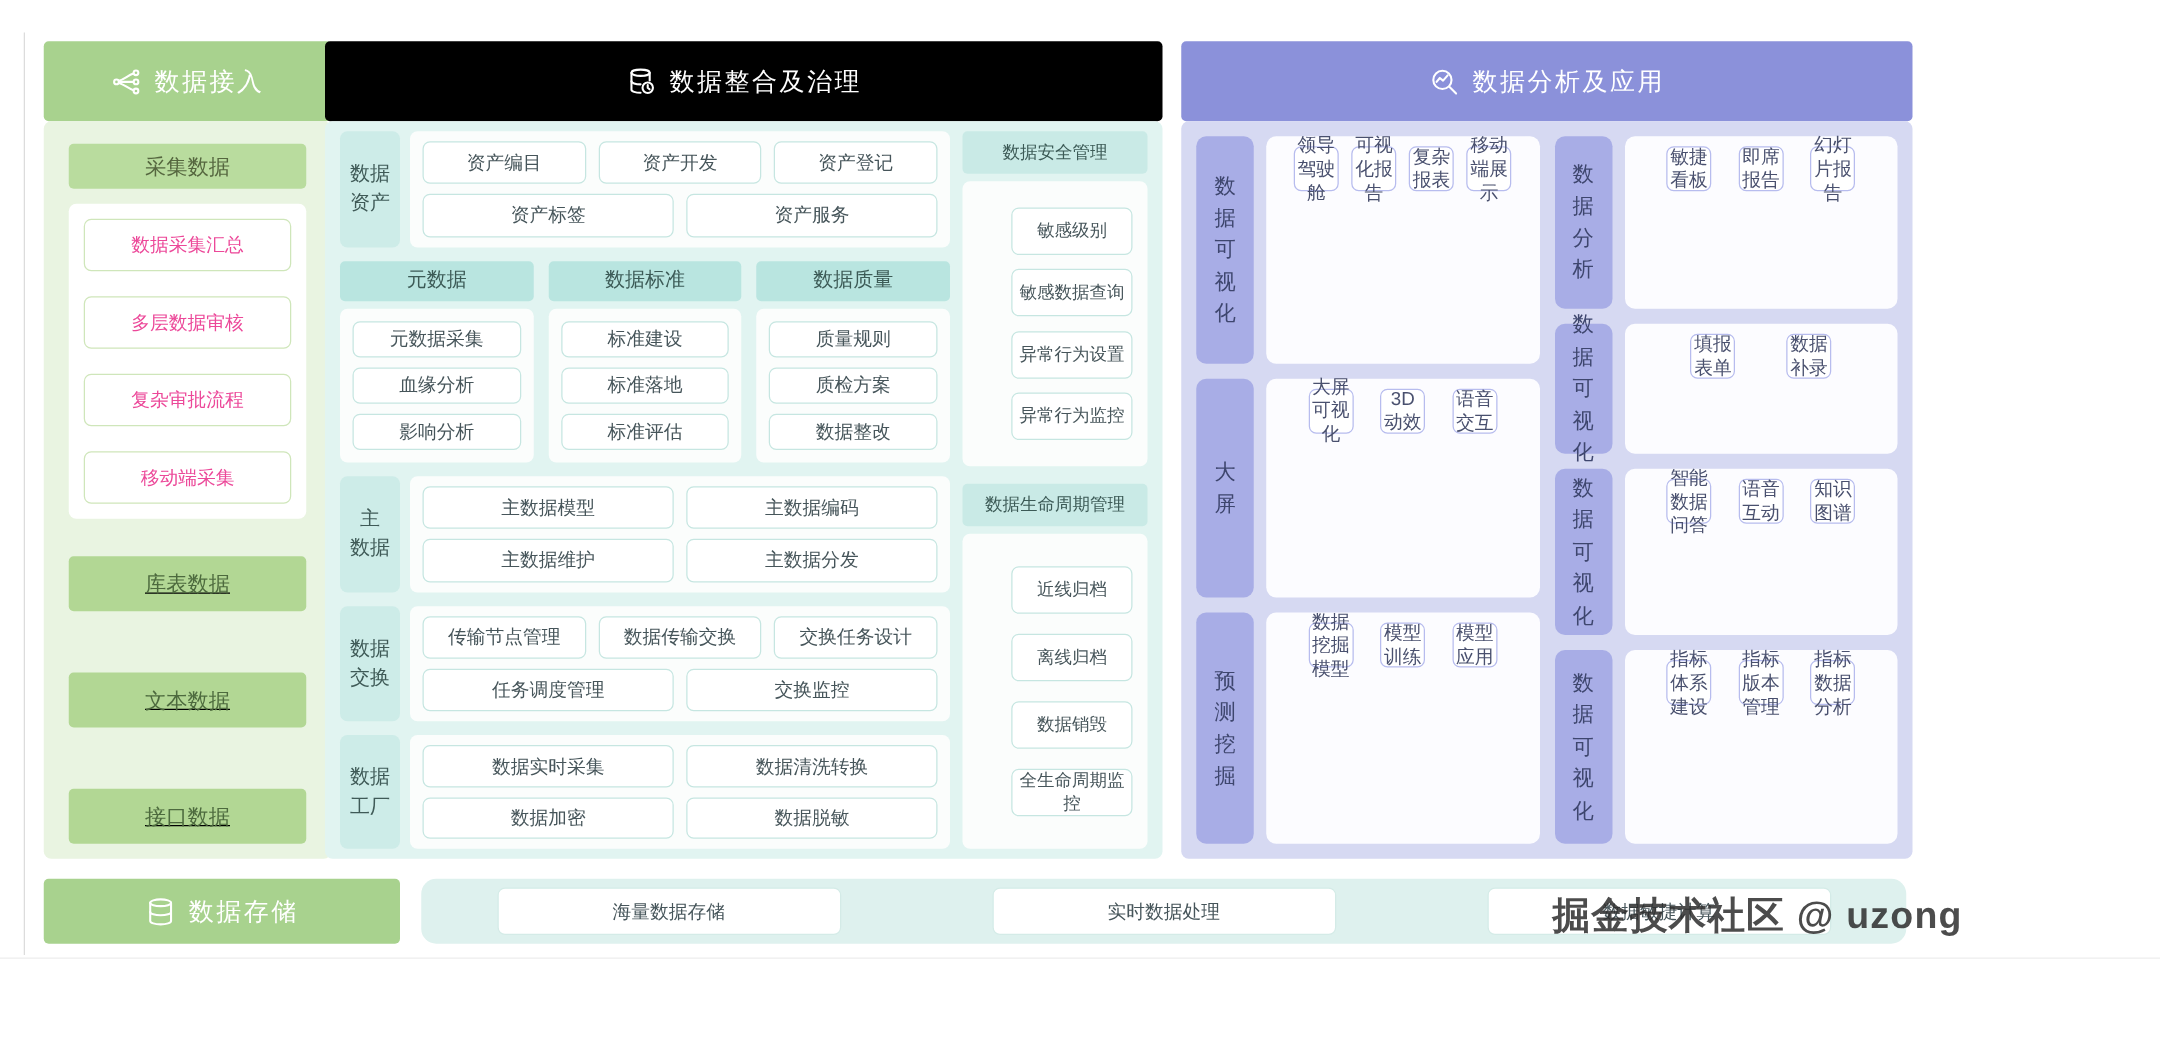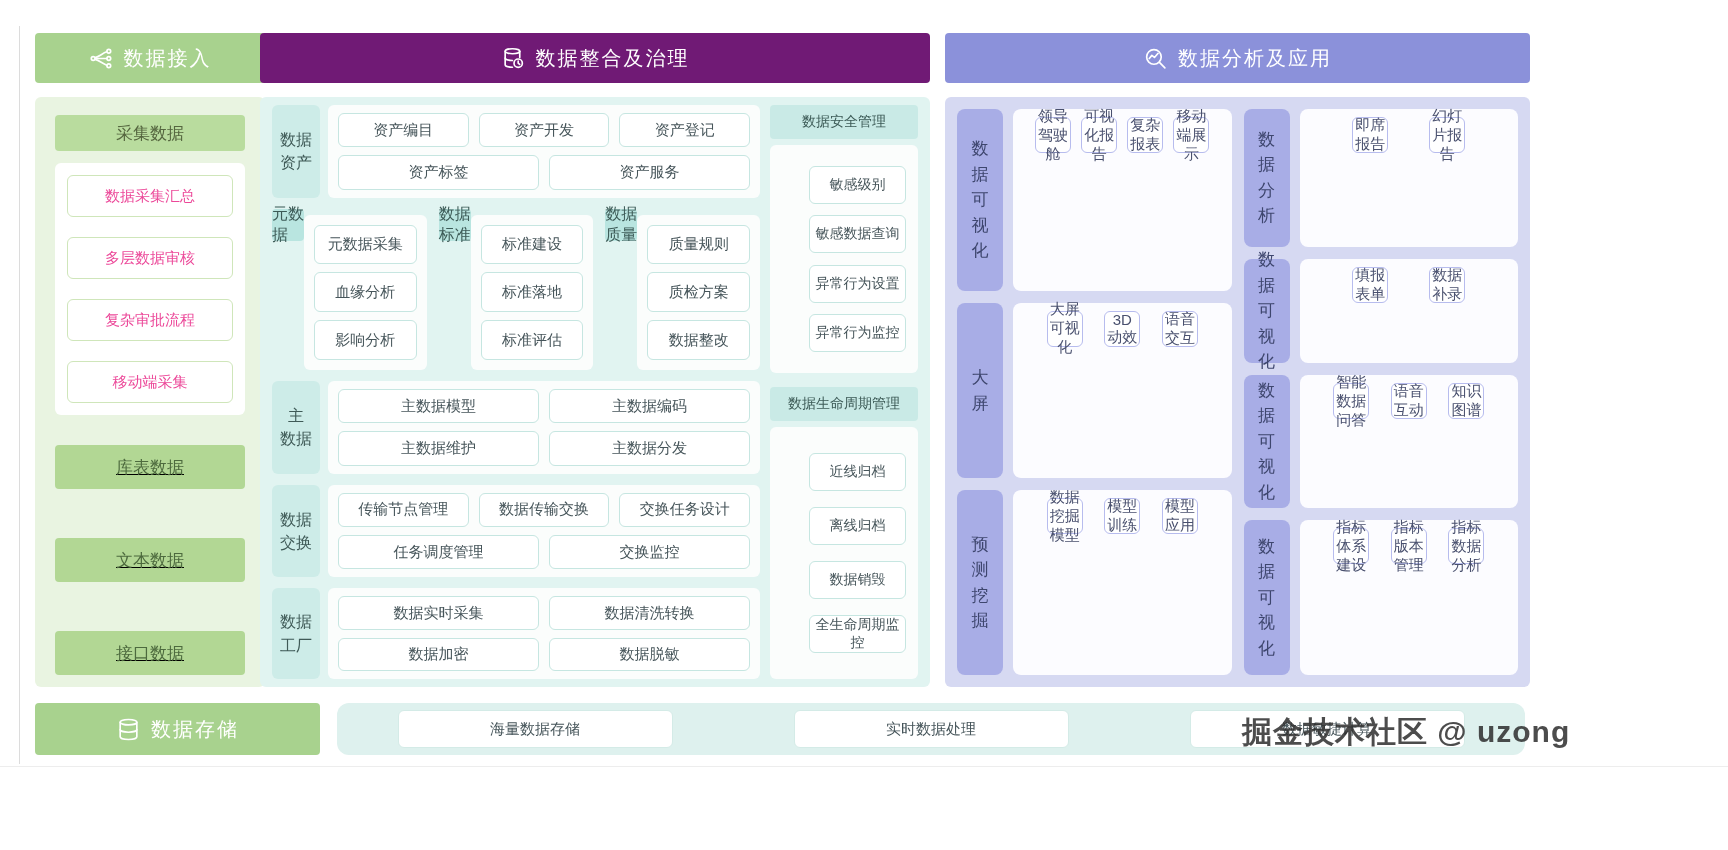--- a/index.html
+++ b/index.html
@@ -2,24 +2,24 @@
 <html><head>
 <meta charset="utf-8">
 <style>
   html,body{margin:0;padding:0;background:#fff;}
   body{font-family:"Liberation Sans","DejaVu Sans",sans-serif;}
   .canvas{position:relative;width:1728px;height:850px;background:#fff;overflow:hidden;}
   .vline{position:absolute;left:19px;top:26px;width:1px;height:738px;background:#dcdcdc;}
   .hline{position:absolute;left:0;top:766px;width:1728px;height:1px;background:#ededed;}
 
   
-  .hdr{position:absolute;height:50px;border-radius:4px;display:flex;align-items:center;justify-content:center;gap:10px;color:#fff;font-size:20px;letter-spacing:2px;}
+  .hdr{position:absolute;height:64px;border-radius:4px;display:flex;align-items:center;justify-content:center;gap:10px;color:#fff;font-size:20px;letter-spacing:2px;}
   .hdr svg{width:25px;height:25px;flex:0 0 auto;}
   .hdr-green{background:#a8d28e;}
-  .hdr-teal{background:#701a75;}
+  .hdr-teal{background:#000000;}
   .hdr-purple{background:#8b91da;}
 
   .panel{position:absolute;border-radius:6px;box-sizing:border-box;}
   .panel-green{background:#e9f4e1;padding:18px 20px;}
   .panel-teal{background:#e1f4f1;padding:8px 12px;display:flex;gap:10px;}
   .panel-purple{background:#d6d9f2;padding:12px;display:flex;gap:12px;}
 
   .item-box{background:#fff;border:1px solid #c6e6e1;border-radius:6px;display:flex;align-items:center;justify-content:center;font-size:15px;color:#46555a;box-sizing:border-box;text-align:center;}
 
   
@@ -31,21 +31,21 @@
 
   
   .gov-main{flex:488 1 0;display:flex;flex-direction:column;gap:11px;min-width:0;}
   .gov-side{flex:148 1 0;display:flex;flex-direction:column;gap:14px;min-width:0;}
   .t-group{display:flex;gap:8px;min-height:0;}
   .t-label{flex:0 0 48px;background:#cdece8;border-radius:6px;display:flex;align-items:center;justify-content:center;text-align:center;font-size:16px;color:#3f5a57;white-space:pre-line;line-height:1.45;}
   .t-items{flex:1;background:#fbfdfc;border-radius:6px;padding:8px 10px;display:flex;flex-direction:column;gap:8px;min-width:0;}
   .t-row{flex:1;display:flex;gap:10px;min-height:0;}
   .t-row .item-box{flex:1;min-height:0;}
   .t-cols{display:flex;gap:12px;min-height:0;}
-  .t-col{flex:1;display:flex;flex-direction:row;min-width:0;}
+  .t-col{flex:1;display:flex;flex-direction:column;min-width:0;}
   .t-colhdr{height:32px;flex:0 0 32px;background:#b9e5e0;border-radius:4px;display:flex;align-items:center;justify-content:center;font-size:16px;color:#3c5a56;}
   .t-colcard{flex:1;background:#fbfdfc;border-radius:6px;margin-top:6px;padding:10px;display:flex;flex-direction:column;gap:8px;}
   .t-colcard .item-box{flex:1;min-height:0;}
   .t-sideblock{display:flex;flex-direction:column;min-height:0;}
   .t-sidehdr{flex:0 0 34px;background:#c9eae6;border-radius:4px;display:flex;align-items:center;justify-content:center;font-size:14px;color:#3c5a56;}
   .t-sidecard{flex:1;background:#fbfdfc;border-radius:6px;margin-top:6px;padding:10px 12px;display:flex;flex-direction:column;justify-content:space-evenly;}
   .t-sidecard .item-box{height:38px;flex:0 0 38px;font-size:14px;margin-left:27px;}
 
   
   .p-col{flex:1;display:flex;flex-direction:column;gap:12px;min-width:0;}
@@ -277,20 +277,21 @@
       </div>
     </div>
 
     <div class="p-col">
       <div class="p-group" style="flex:145 1 0;">
         <div class="p-label">数
 据
 分
 析</div>
         <div class="p-items">
+            <div class="item-box">敏捷看板</div>
             <div class="item-box">即席报告</div>
             <div class="item-box">幻灯片报告</div>
           </div>
       </div>
       <div class="p-group" style="flex:110 1 0;">
         <div class="p-label">数
 据
 可
 视
 化</div>

